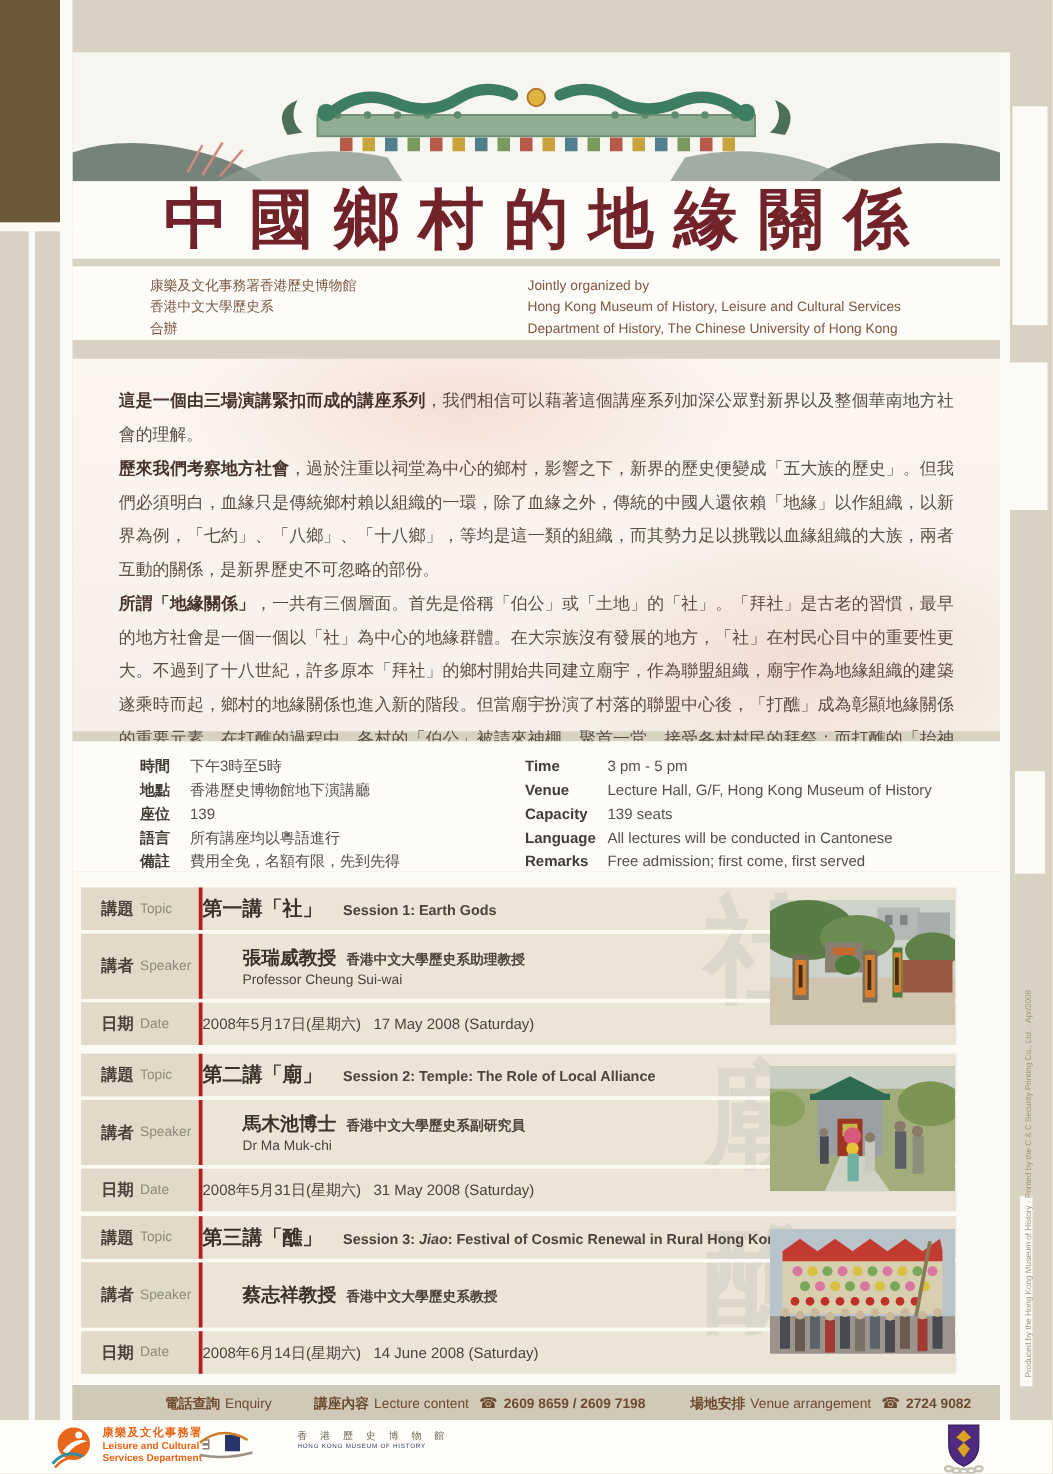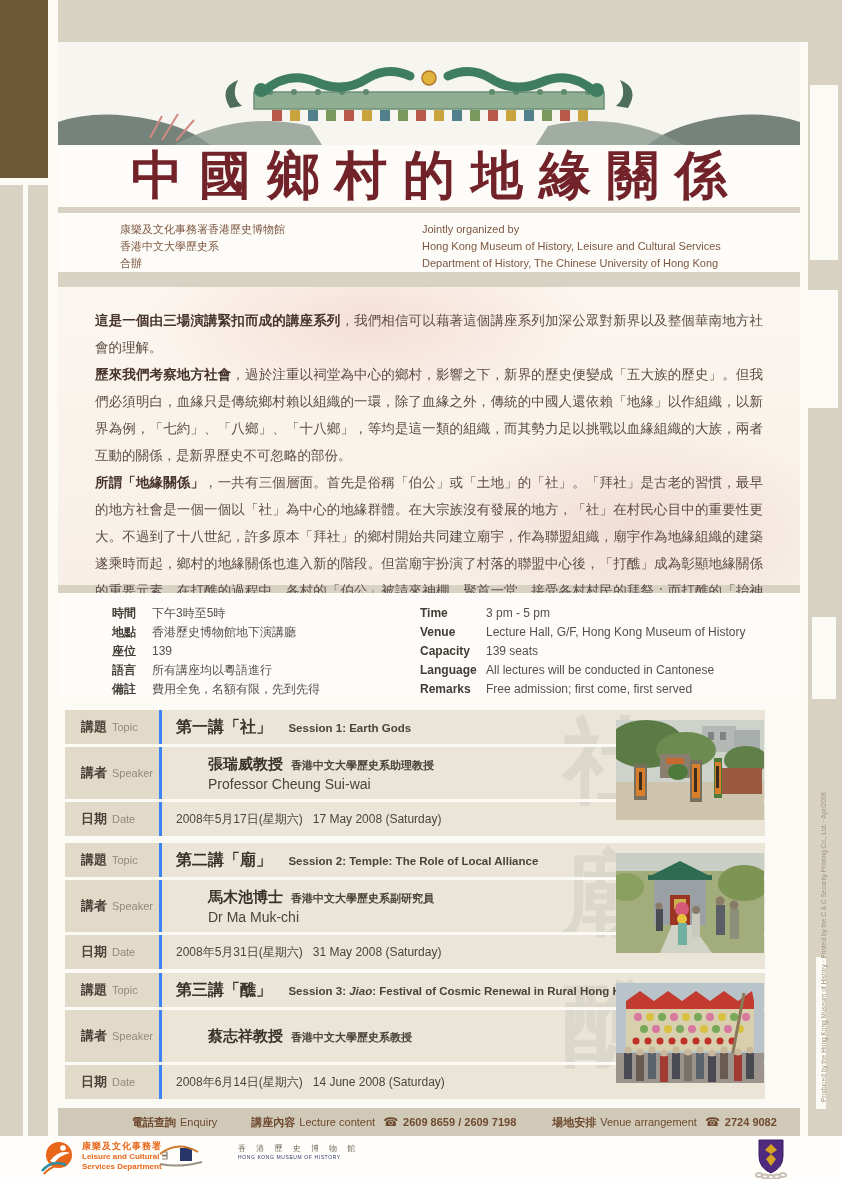--- a/index.html
+++ b/index.html
@@ -49,30 +49,30 @@
   .info-row{display:flex;font-size:12px;line-height:19px;color:#55504a;}
   .ilz{font-weight:bold;color:#413c36;width:34px;margin-right:6px;flex:none;}
   .ile{font-weight:bold;color:#413c36;width:66px;flex:none;}
 
   .sessions-zone{top:697px;height:411px;background:#fbfaf4;}
   .session{position:absolute;left:7px;width:700px;background:#ebe5d7;}
   .s1{top:13px;} .s2{top:146px;} .s3{top:276px;}
   .srow{position:relative;z-index:2;display:flex;}
   .srow.sep{border-bottom:3px solid #fbfaf4;}
   .row-topic{height:34px;} .row-speaker{height:52px;gap:32px;} .row-date{height:34px;}
-  .label-cell{width:97px;flex:none;background:#e1dac9;display:flex;align-items:center;padding-left:16px;box-sizing:border-box;border-right:3px solid #3b82f6;}
+  .label-cell{width:97px;flex:none;background:#e1dac9;display:flex;align-items:center;padding-left:16px;box-sizing:border-box;border-right:3px solid #b91c1c;}
   .lz{font-weight:bold;font-size:13px;color:#4a4238;margin-right:5px;white-space:nowrap;}
   .le{font-size:11px;color:#93897a;white-space:nowrap;}
-  .content-cell{flex:1;padding-left:14px;display:flex;flex-direction:column;justify-content:center;min-width:0;}
+  .content-cell{flex:1;display:flex;flex-direction:column;justify-content:center;min-width:0;}
   .topic-zh{font-size:16px;font-weight:bold;color:#3a332c;margin-right:12px;white-space:nowrap;}
   .topic-en{font-size:11.5px;font-weight:bold;color:#4a443c;white-space:nowrap;}
   .sp1{white-space:nowrap;}
   .sp-zh{font-size:15px;font-weight:bold;color:#3a332c;margin-right:8px;}
   .sp-affil{font-size:11px;font-weight:bold;color:#4a443c;}
-  .sp-en{font-size:14px;color:#4a443c;margin-top:2px;}
+  .sp-en{font-size:11px;color:#4a443c;margin-top:2px;}
   .date-line{font-size:12px;color:#4a443c;white-space:nowrap;}
   .date-zh{margin-right:10px;}
   .watermark{position:absolute;top:4px;left:498px;z-index:1;font-size:92px;font-weight:bold;color:#dbd7cb;line-height:1;}
   .photo{position:absolute;top:10px;right:1px;width:148px;height:100px;z-index:3;}
 
   .enquiry{top:1108px;height:28px;background:#d0c9b8;display:flex;align-items:center;font-size:11px;color:#6e4a2f;white-space:nowrap;}
   .enq-zh{font-weight:bold;}
   .enq-en{margin-left:4px;}
   .eg1{margin-left:74px;} .eg2{margin-left:34px;} .eg3{margin-left:36px;}
   .phone{font-weight:bold;margin-left:5px;}

